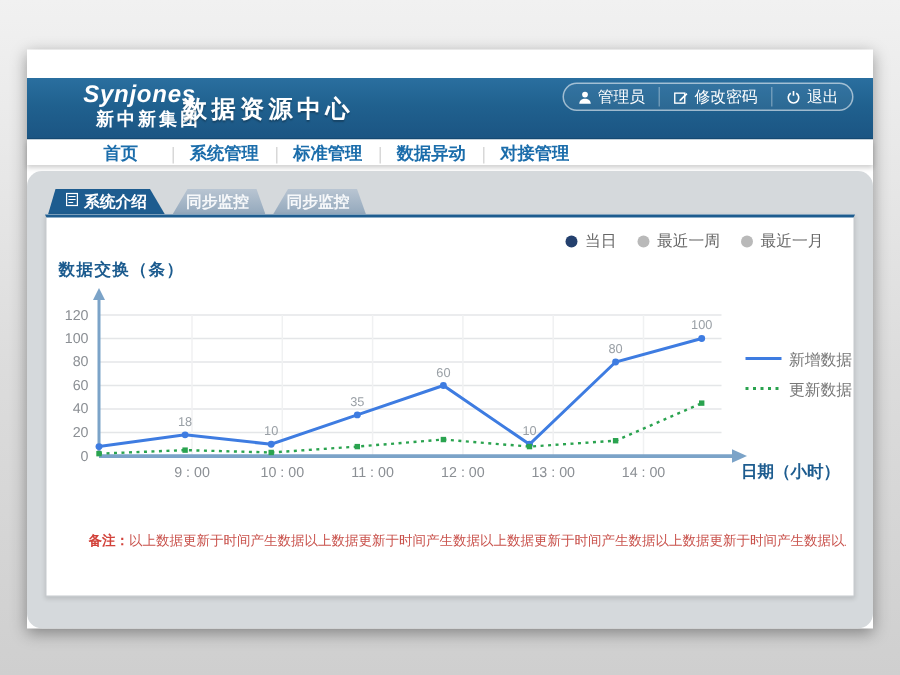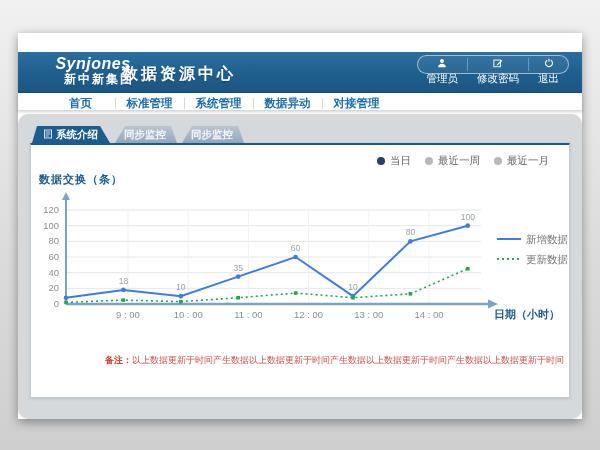--- a/index.html
+++ b/index.html
@@ -8,21 +8,21 @@
 
   .card { position:absolute; left:18px; top:33px; width:564px; height:386px; background:#ffffff; box-shadow:0 3px 10px rgba(0,0,0,0.38); }
 
   
   .hdr { position:absolute; top:19px; left:0; right:0; height:41px; background:linear-gradient(180deg,#2a6f9f 0%,#20618f 45%,#1b5583 100%); border-bottom:1px solid #164a73; }
   .logo { position:absolute; left:34px; top:3px; color:#fff; text-align:center; }
   .logo-en { font-style:italic; font-weight:bold; font-size:16px; letter-spacing:0.5px; line-height:17px; }
   .logo-cn { font-weight:bold; font-size:12px; letter-spacing:2px; line-height:15px;margin-left:12px; }
   .app-title { position:absolute; left:104px; top:0; height:41px; line-height:44px; color:#fff; font-size:16px; letter-spacing:3px; font-weight:bold; text-shadow:0 1px 1px rgba(0,0,0,0.25); }
   .user-pill { position:absolute; right:13px; top:3px; height:19px; border:1px solid rgba(255,255,255,0.55); border-radius:11px; display:flex; align-items:center; background:rgba(255,255,255,0.06); }
-  .pill-item { display:flex; align-items:center; gap:4px; padding:0 9px; color:#fff; font-size:10.5px; height:13px; cursor:pointer;flex-direction:column; }
+  .pill-item { display:flex; align-items:center; gap:4px; padding:0 9px; color:#fff; font-size:10.5px; height:13px; cursor:pointer; }
   .pill-item + .pill-item { border-left:1px solid rgba(255,255,255,0.3); }
   .pill-item svg { display:block; }
 
   
   .nav { position:absolute; top:60px; left:0; right:0; height:17px; background:#ffffff; display:flex; padding-left:28px; box-shadow:0 2px 3px rgba(0,0,0,0.18); }
   .nav-item { width:69px; text-align:center; line-height:21px; font-size:11.5px; font-weight:bold; color:#1b6dab; cursor:pointer; position:relative; }
   .nav-item + .nav-item::before { content:""; position:absolute; left:0; top:5px; height:11px; width:1px; background:#d8d8d8; }
 
   
   .content { position:absolute; top:81px; left:0; right:0; bottom:0; background:#d5d9dc;border-radius:10px; }
@@ -36,21 +36,21 @@
   .radio-row { position:absolute; top:9px; right:20px; display:flex; gap:14px; align-items:center; }
   .radio-opt { display:flex; align-items:center; gap:5px; font-size:10.5px; color:#666; cursor:pointer; }
   .radio-dot { width:8px; height:8px; border-radius:50%; background:#b9b9b9; }
   .radio-opt.selected .radio-dot { background:#24406e; }
 
   .y-title { position:absolute; left:8px; top:27px; font-size:11px; font-weight:bold; color:#1d5c8f; letter-spacing:1px; }
 
   .chart-svg { position:absolute; left:0; top:46px; width:540px; height:152px; }
 
   .note { position:absolute; left:28px; top:209px; width:505px; font-size:9px; color:#c9524c; white-space:nowrap; overflow:hidden; }
-  .note b { color:#d2423a;margin-left:46px; }
+  .note b { color:#d2423a; }
 </style>
 </head>
 <body>
 
 <div class="card">
 
   <div class="hdr">
     <div class="logo">
       <div class="logo-en">Synjones</div>
       <div class="logo-cn">新中新集团</div>
@@ -83,22 +83,22 @@
               <line x1="6" y1="0.8" x2="6" y2="4.6" stroke="#fff" stroke-width="1.3"></line>
             </svg>
         </span>
         <span>退出</span>
       </div>
     </div>
   </div>
 
   <div class="nav">
     <div class="nav-item">首页</div>
+    <div class="nav-item">系统管理</div>
     <div class="nav-item">标准管理</div>
-    <div class="nav-item">系统管理</div>
     <div class="nav-item">数据异动</div>
     <div class="nav-item">对接管理</div>
   </div>
 
   <div class="content">
 
     <div class="tabs">
       <div class="tab active">
         <span>
           <svg width="8" height="10" viewBox="0 0 10 11">

